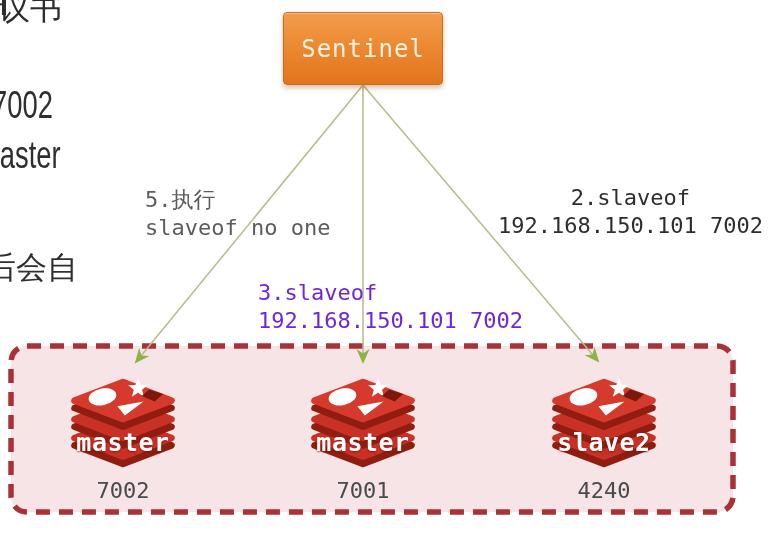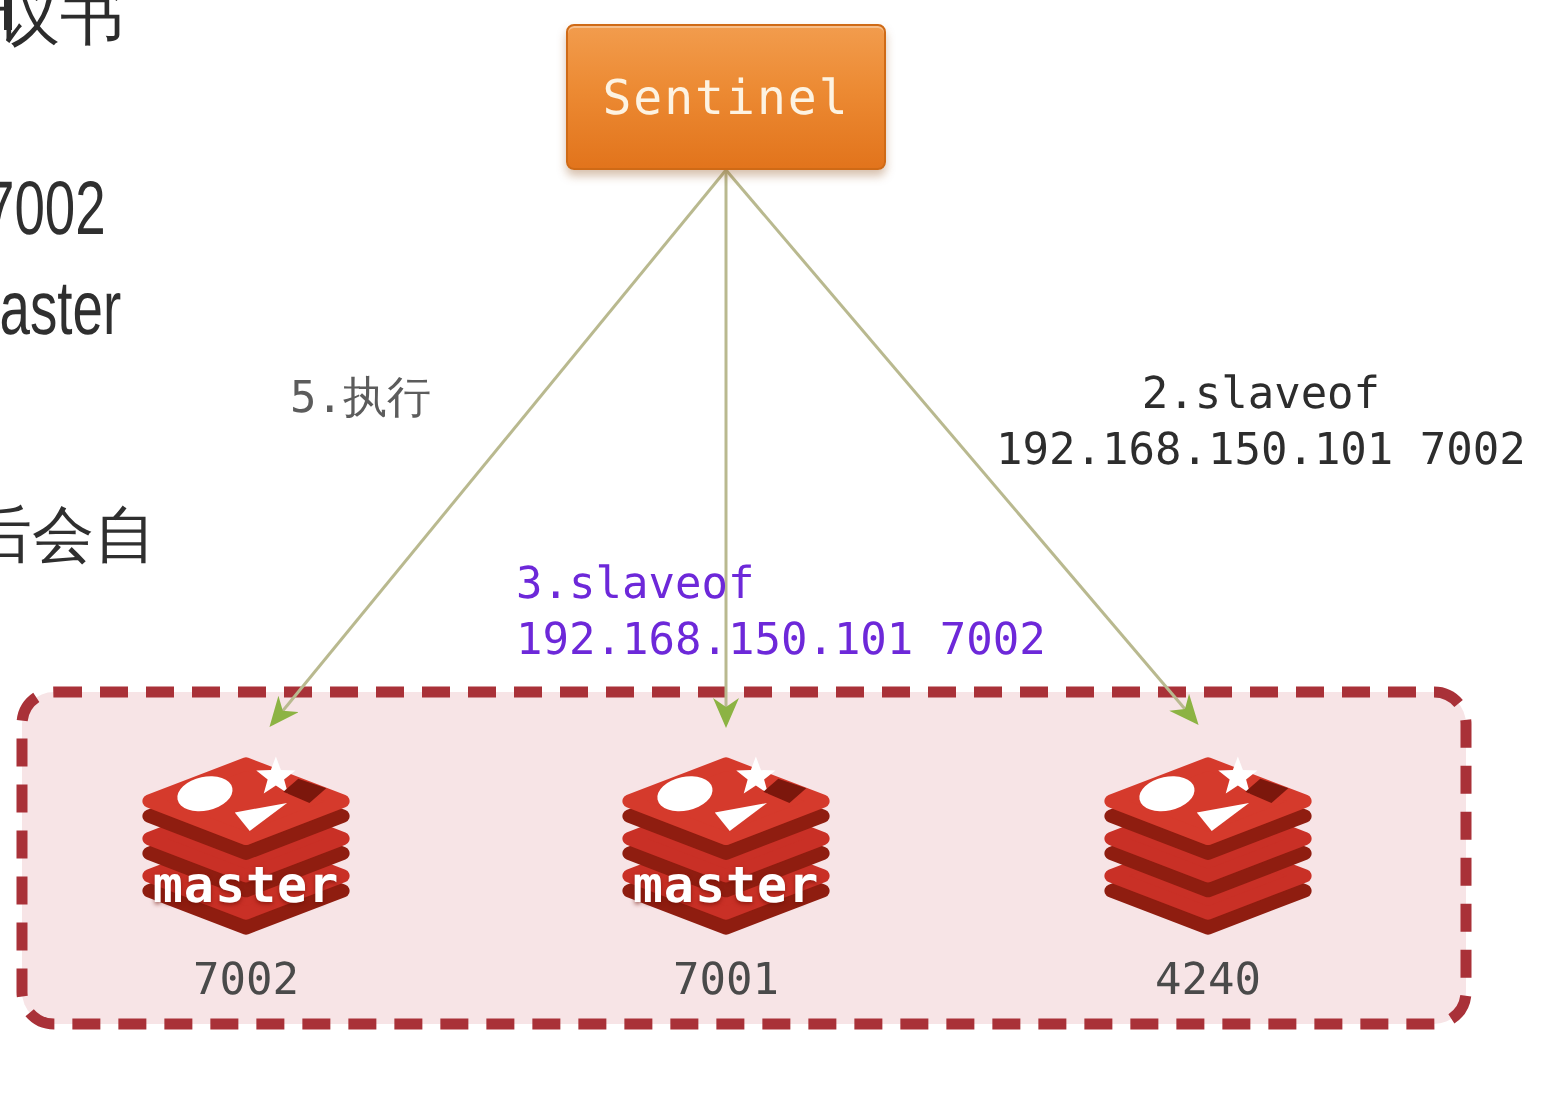--- a/index.html
+++ b/index.html
@@ -71,21 +71,21 @@
     <marker id="ah" markerUnits="userSpaceOnUse" markerWidth="17" markerHeight="15" refX="13" refY="6.5" orient="auto">
       <path d="M0,0 L15,6.5 L0,13 L4.5,6.5 Z" fill="#8cb343"></path>
     </marker>
   </defs>
   <rect x="11" y="346" width="722" height="166" rx="16" fill="#f7e4e6" stroke="#a93138" stroke-width="5.5" stroke-dasharray="14 9"></rect>
   <line x1="363" y1="85" x2="136" y2="362" stroke="#b9b98f" stroke-width="1.5" marker-end="url(#ah)"></line>
   <line x1="363" y1="85" x2="363" y2="362" stroke="#b9b98f" stroke-width="1.5" marker-end="url(#ah)"></line>
   <line x1="363" y1="85" x2="598" y2="361" stroke="#b9b98f" stroke-width="1.5" marker-end="url(#ah)"></line>
 </svg>
 
-<div class="step step1 mono"><span>5.执行</span><br></div>
+<div class="step step1 mono"><span>5.执行</span><br><span>slaveof no one</span></div>
 <div class="step step2 mono"><span>2.slaveof</span><br><span>192.168.150.101 7002</span></div>
 <div class="step step3 mono"><span>3.slaveof</span><br><span>192.168.150.101 7002</span></div>
 
 <div class="node node-1">
   <svg class="node-icon redis-cube" width="112" height="94" viewBox="0 0 120 100">
       <path d="M60,54 L112,74 L60,94 L8,74 Z" fill="#8f1d10" stroke="#8f1d10" stroke-width="7" stroke-linejoin="round"></path>
       <path d="M60,46 L112,66 L60,86 L8,66 Z" fill="#c93026" stroke="#c93026" stroke-width="7" stroke-linejoin="round"></path>
       <path d="M60,34 L112,54 L60,74 L8,54 Z" fill="#8f1d10" stroke="#8f1d10" stroke-width="7" stroke-linejoin="round"></path>
       <path d="M60,26 L112,46 L60,66 L8,46 Z" fill="#c93026" stroke="#c93026" stroke-width="7" stroke-linejoin="round"></path>
       <path d="M60,14 L112,34 L60,54 L8,34 Z" fill="#8f1d10" stroke="#8f1d10" stroke-width="7" stroke-linejoin="round"></path>
@@ -120,14 +120,15 @@
       <path d="M60,46 L112,66 L60,86 L8,66 Z" fill="#c93026" stroke="#c93026" stroke-width="7" stroke-linejoin="round"></path>
       <path d="M60,34 L112,54 L60,74 L8,54 Z" fill="#8f1d10" stroke="#8f1d10" stroke-width="7" stroke-linejoin="round"></path>
       <path d="M60,26 L112,46 L60,66 L8,46 Z" fill="#c93026" stroke="#c93026" stroke-width="7" stroke-linejoin="round"></path>
       <path d="M60,14 L112,34 L60,54 L8,34 Z" fill="#8f1d10" stroke="#8f1d10" stroke-width="7" stroke-linejoin="round"></path>
       <path d="M60,6 L112,26 L60,46 L8,26 Z" fill="#d53a2c" stroke="#d53a2c" stroke-width="7" stroke-linejoin="round"></path>
       <polygon points="76,2 73.3,9.3 65.5,9.6 71.6,14.4 69.5,21.9 76,17.6 82.5,21.9 80.4,14.4 86.5,9.6 78.7,9.3" fill="#ffffff"></polygon>
       <ellipse cx="38" cy="22" rx="15" ry="9" transform="rotate(-12 38 22)" fill="#ffffff"></ellipse>
       <polygon points="54,32 82,27 62,42" fill="#ffffff"></polygon>
       <polygon points="88,14 103,19 94,27 80,21" fill="#7c170c"></polygon>
     </svg>
+  <div class="node-role mono">slave2</div>
   <div class="node-port mono">4240</div>
 </div>
 
 </body></html>

